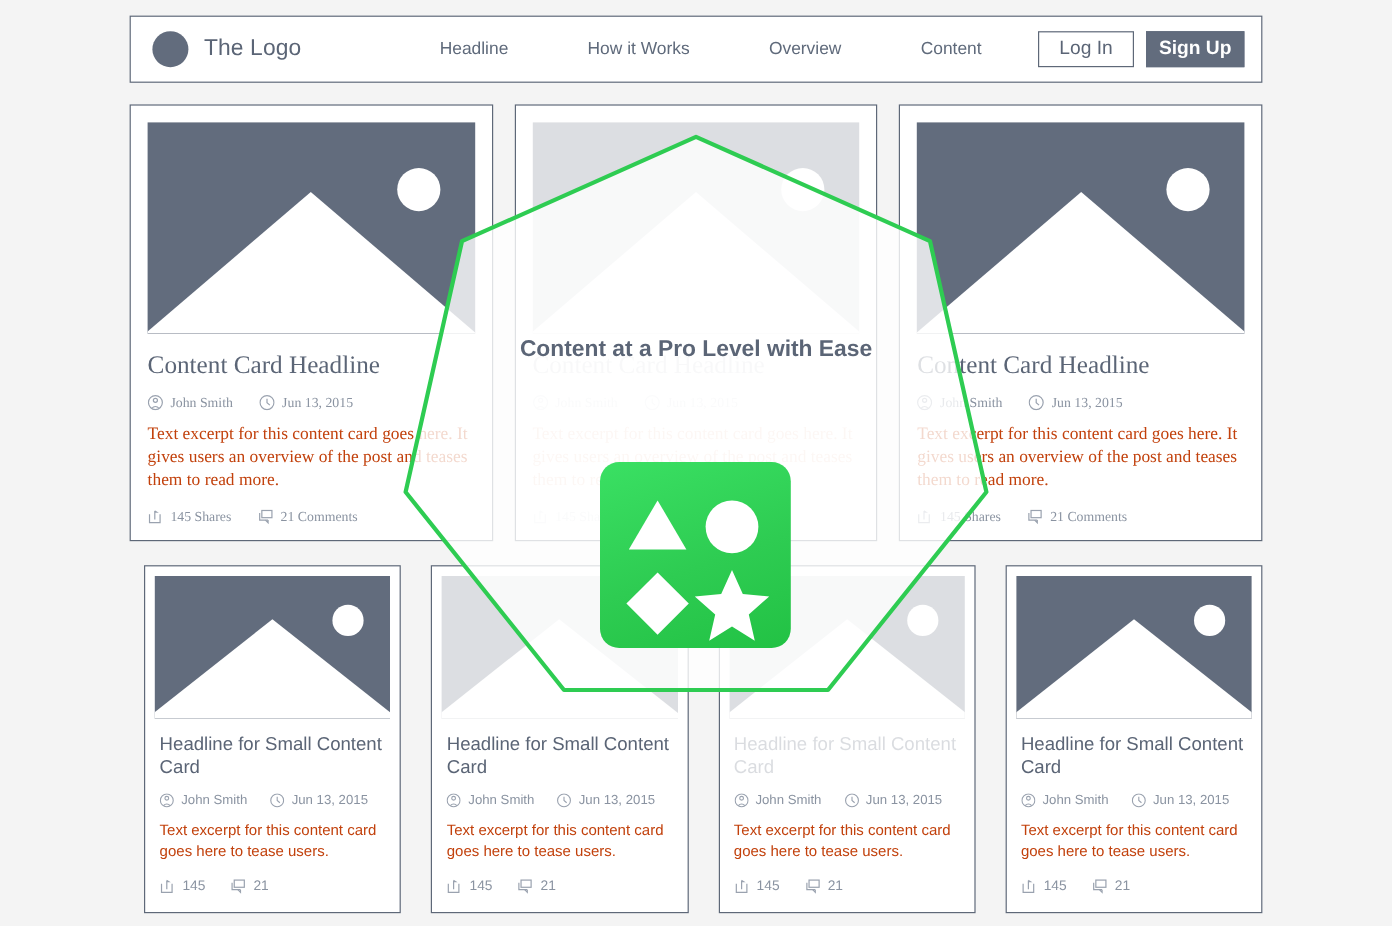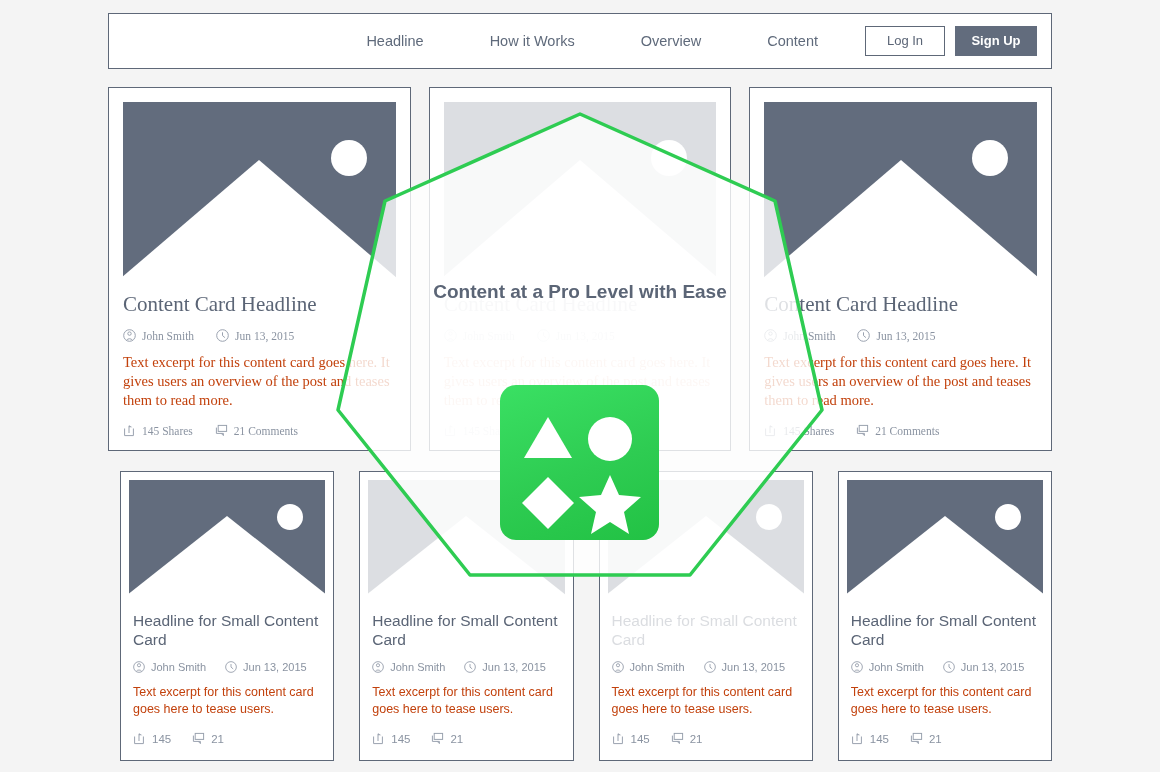--- a/index.html
+++ b/index.html
@@ -57,21 +57,21 @@
     font-size: 14.5px;
     color: #5f6a7b;
     text-decoration: none;
     padding: 0 33px;
     white-space: nowrap;
     cursor: pointer;
   }
   .nav-link:first-child { padding-left: 0; }
 
   .btn {
-    font-size: 13px;
+    font-size: 16px;
     height: 30px;
     line-height: 28px;
     text-align: center;
     cursor: pointer;
     white-space: nowrap;
   }
   .btn-login {
     width: 80px;
     background: #ffffff;
     border: 1px solid #5e6878;
@@ -251,20 +251,24 @@
     height: 155px;
     border-radius: 16px;
     background: linear-gradient(160deg, #3ae063 0%, #2ecc52 55%, #22c244 100%);
   }
   .icon-box svg { position: absolute; left: 0; top: 0; }
 </style>
 </head>
 <body>
 
 <div class="header">
+  <div class="brand">
+    <div class="brand-mark"></div>
+    <div class="brand-name">The Logo</div>
+  </div>
 
   <nav class="nav">
     <a class="nav-link">Headline</a>
     <a class="nav-link">How it Works</a>
     <a class="nav-link">Overview</a>
     <a class="nav-link">Content</a>
     <div class="btn btn-login">Log In</div>
     <div class="btn btn-signup">Sign Up</div>
   </nav>
 </div>

